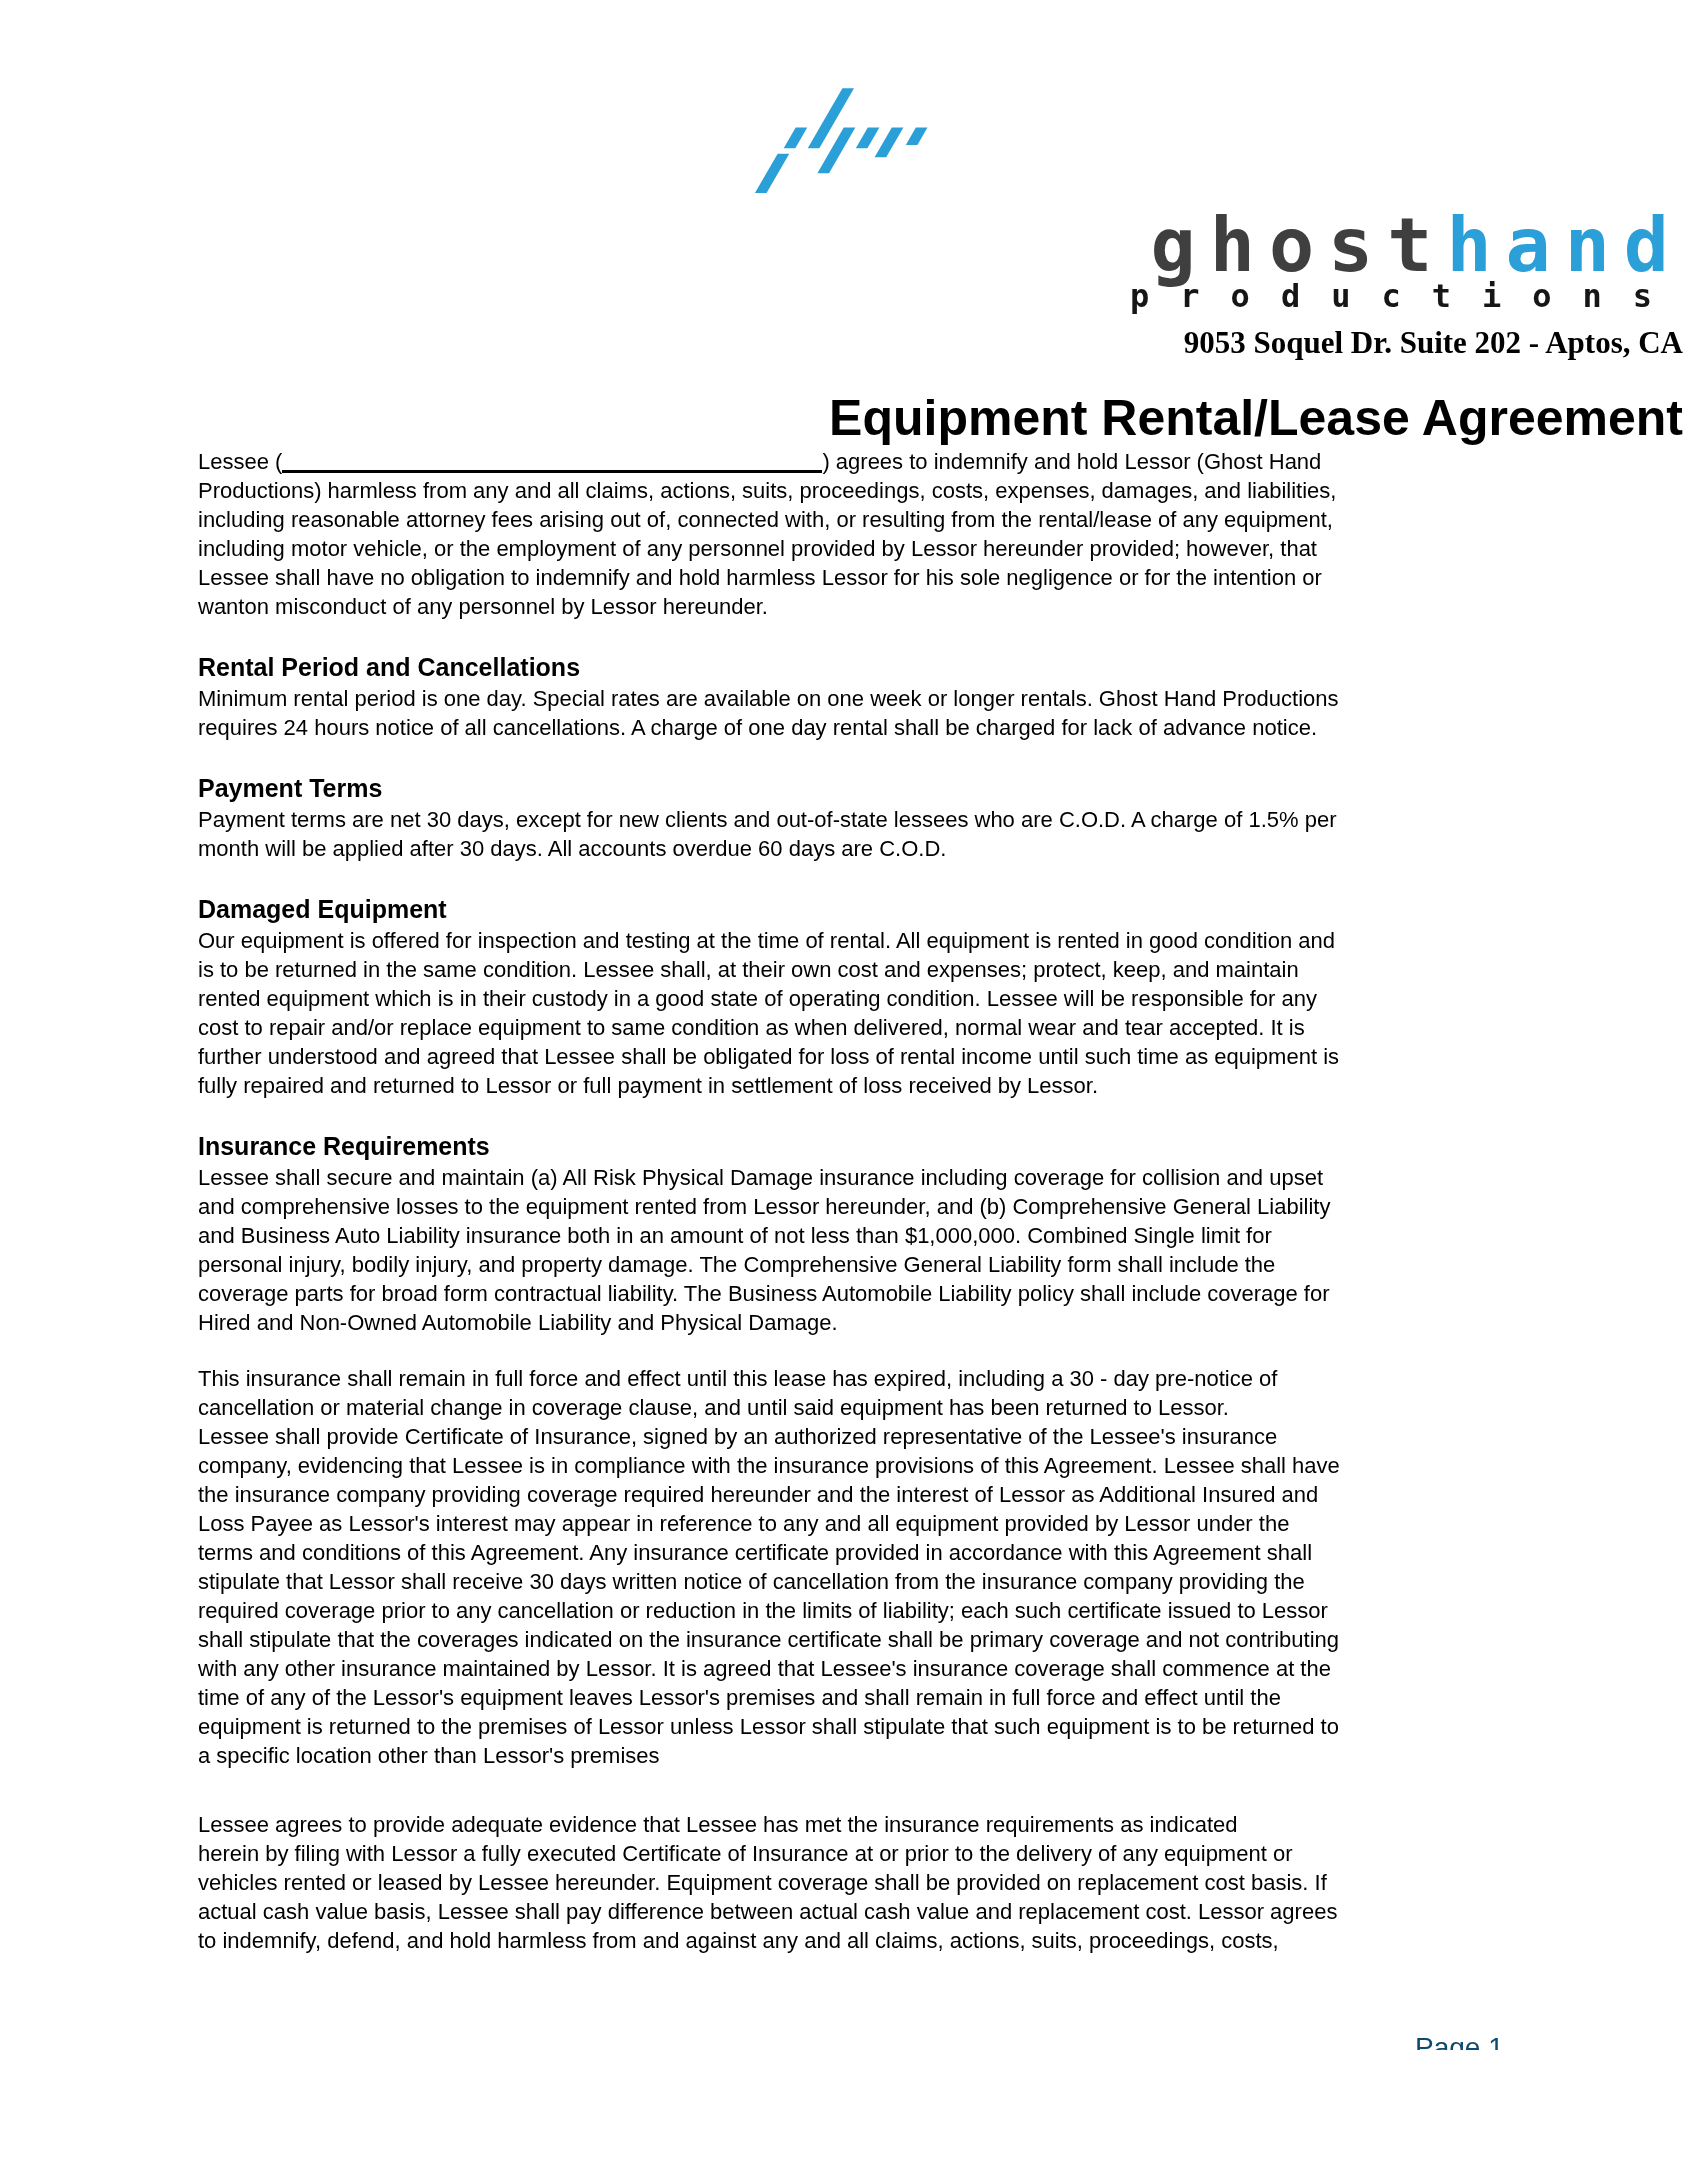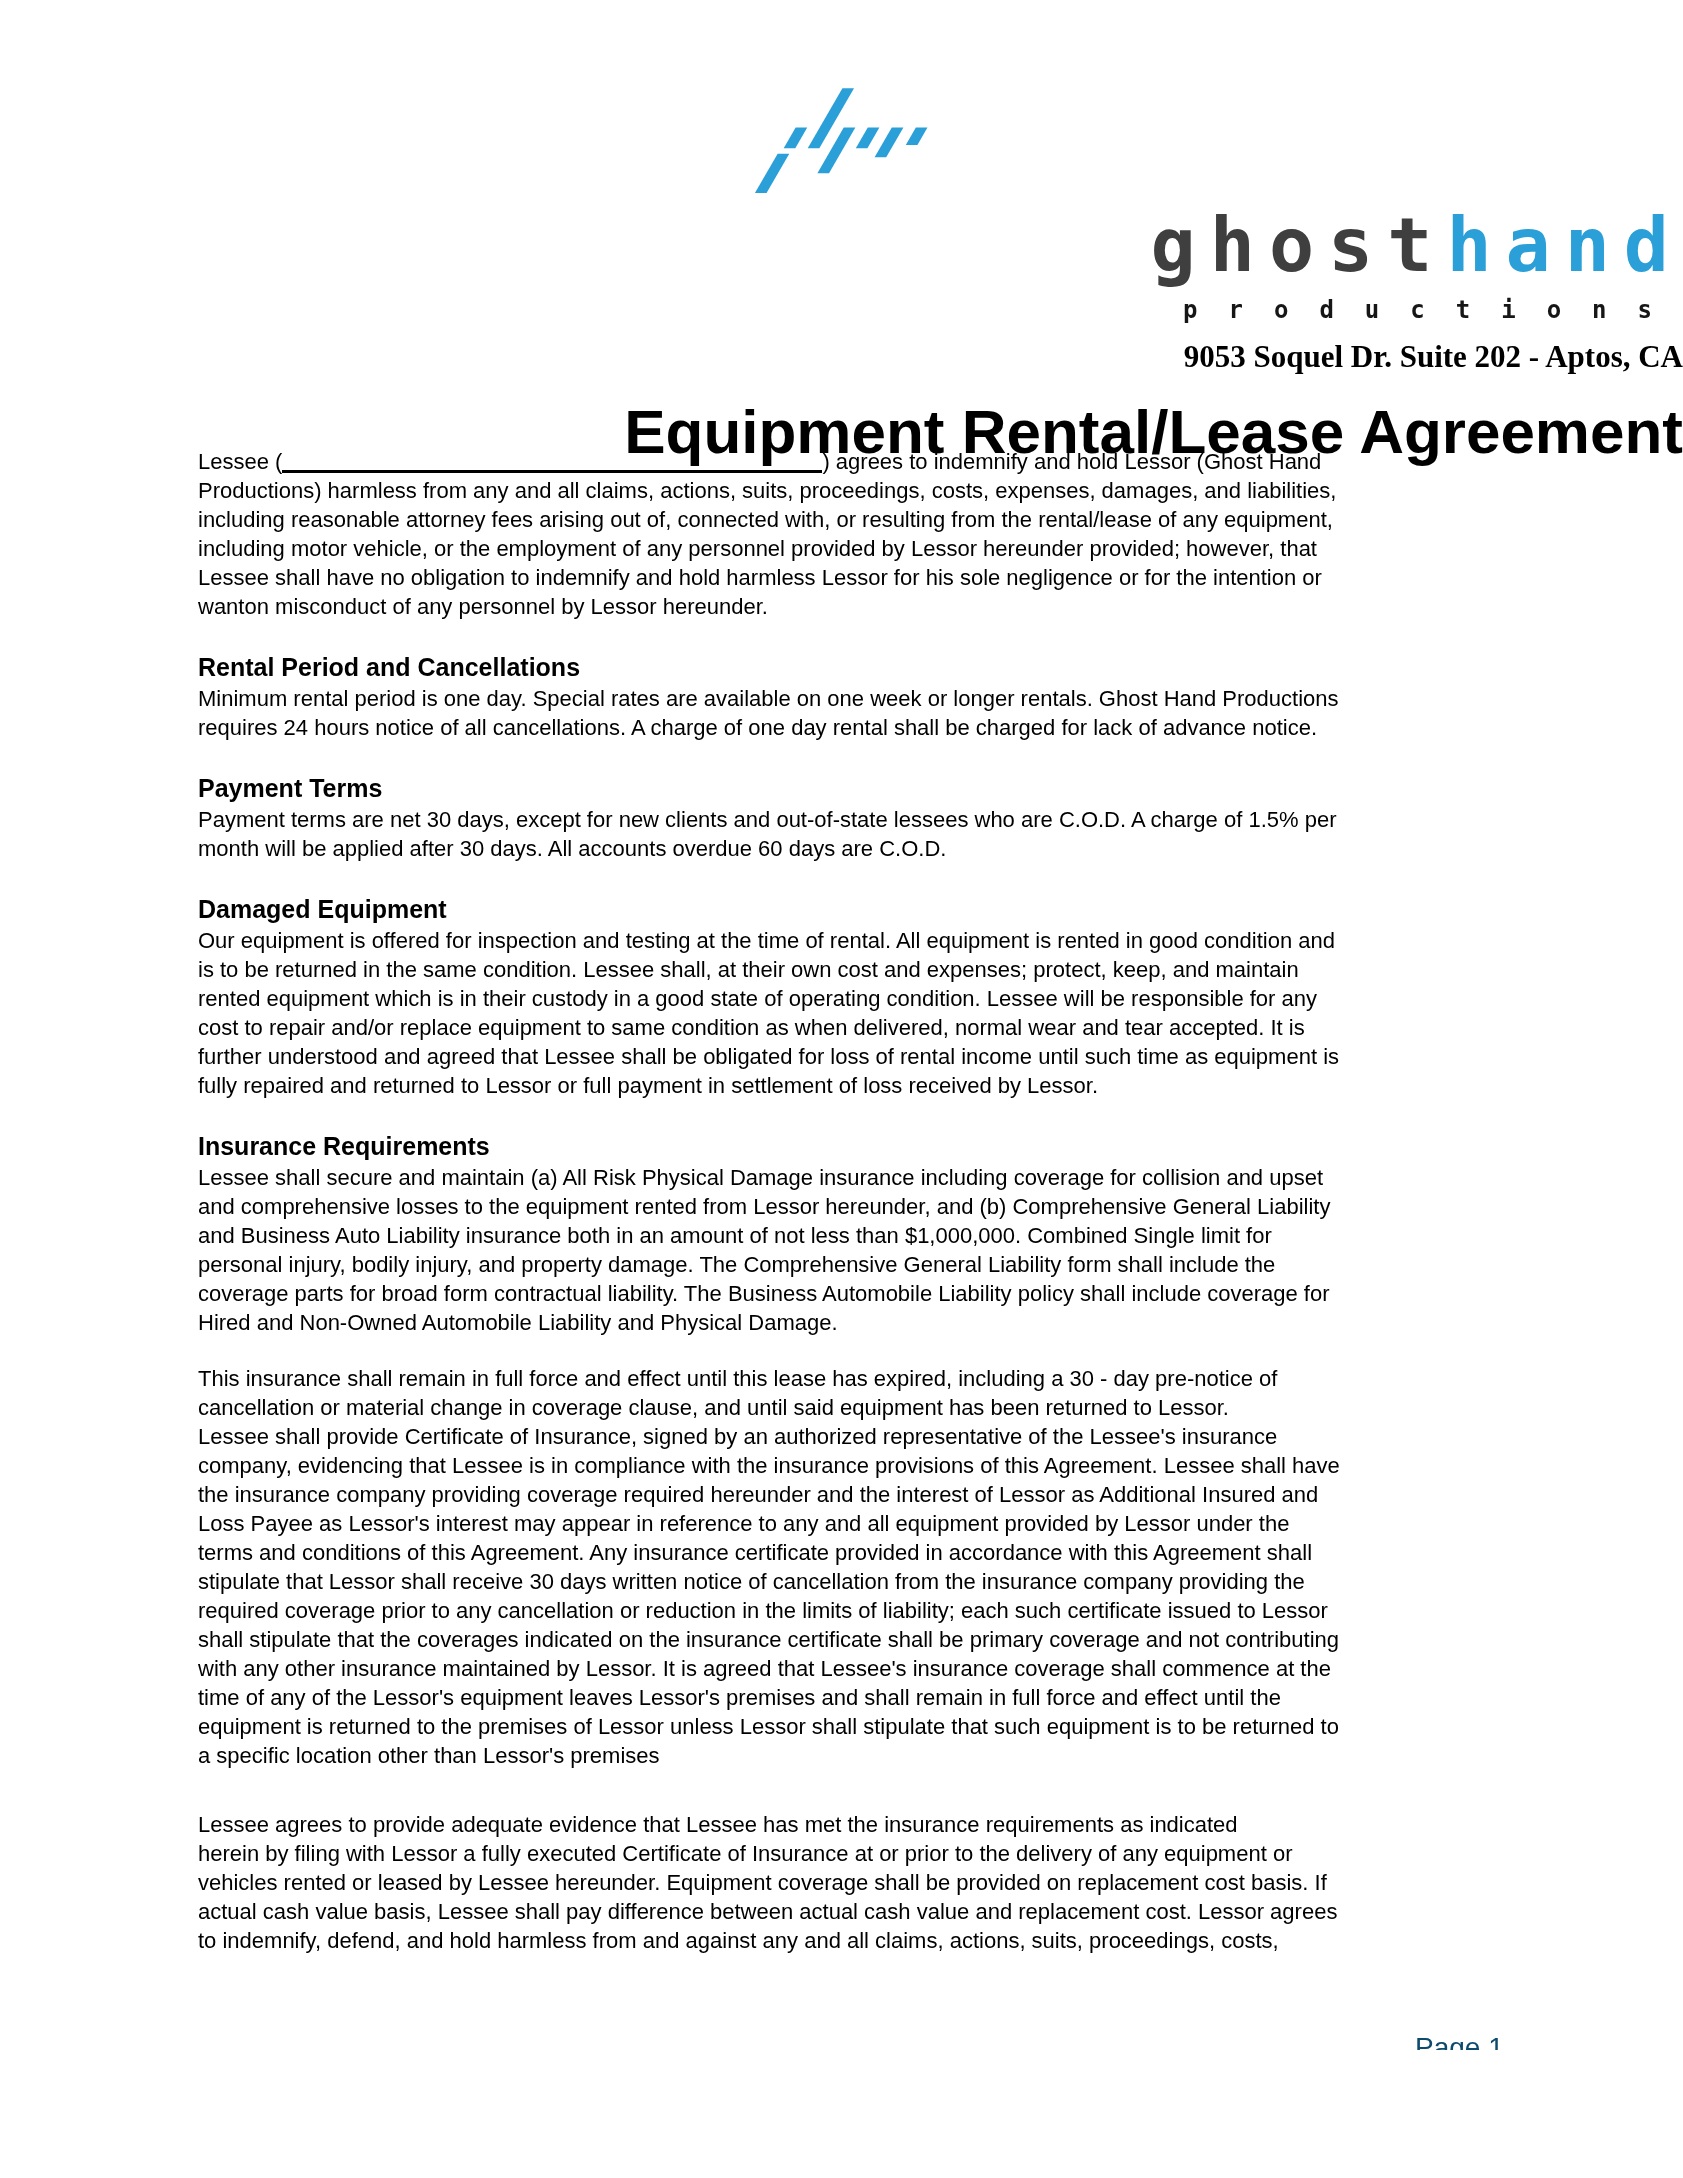--- a/index.html
+++ b/index.html
@@ -12,29 +12,29 @@
   .logo-icon{display:block;margin:84px auto 0 auto;}
   .brand{
     font-family:"DejaVu Sans Mono",monospace;font-weight:bold;
     font-size:75px;line-height:63px;letter-spacing:14px;padding-left:14px;
     margin-top:16px;white-space:nowrap;
   }
   .brand-ghost{color:#3F3F3F;}
   .brand-hand{color:#2B9FD8;}
   .brand-sub{
     font-family:"DejaVu Sans Mono",monospace;font-weight:bold;
-    font-size:24px;line-height:30px;letter-spacing:31px;padding-left:31px;
-    color:#161616;margin-top:18px;white-space:nowrap;
+    font-size:32px;line-height:30px;letter-spacing:31px;padding-left:31px;
+    color:#161616;margin-top:4px;white-space:nowrap;
   }
   .address{
     font-family:"Liberation Serif",serif;font-weight:bold;
     font-size:31px;line-height:32px;margin-top:16px;
   }
   .title{
-    font-weight:bold;font-size:62px;line-height:50px;
+    font-weight:bold;font-size:50px;line-height:50px;
     margin:34px 0 0 0;letter-spacing:0px;
   }
   
   .content{
     position:absolute;left:198px;top:447px;width:1339px;
     font-size:22px;line-height:29px;
   }
   .para{margin:0;white-space:pre-line;}
   .intro .l1{display:block;white-space:nowrap;}
   .intro .rest{display:block;white-space:pre-line;}

